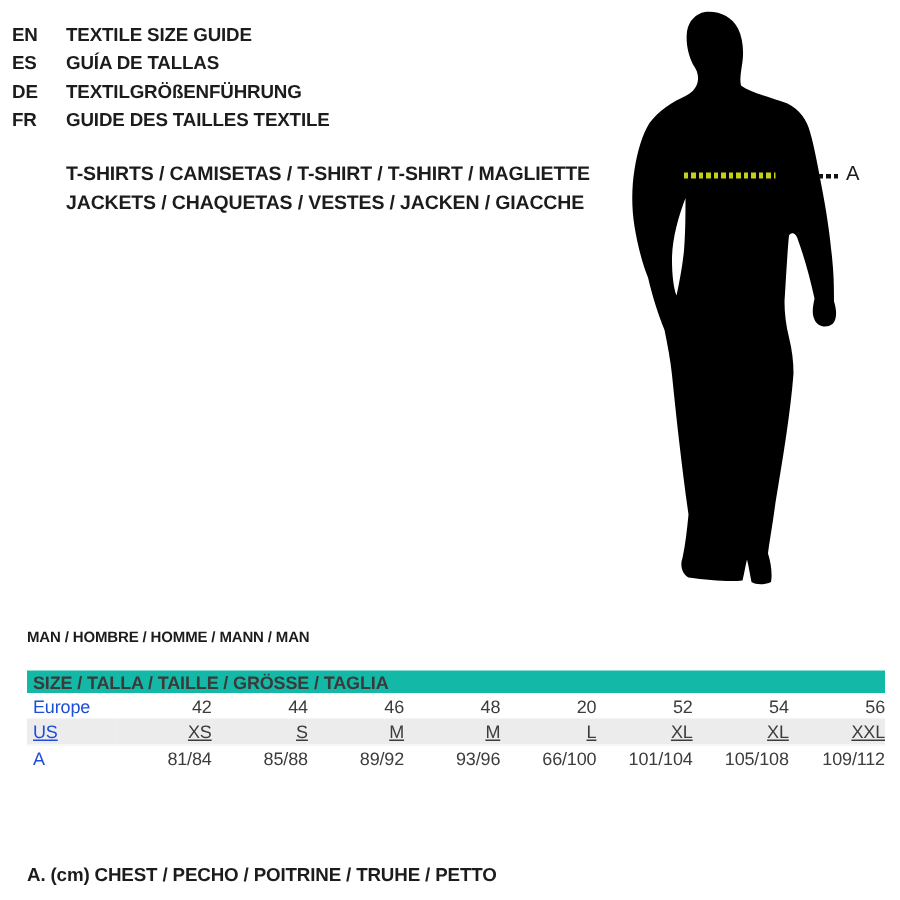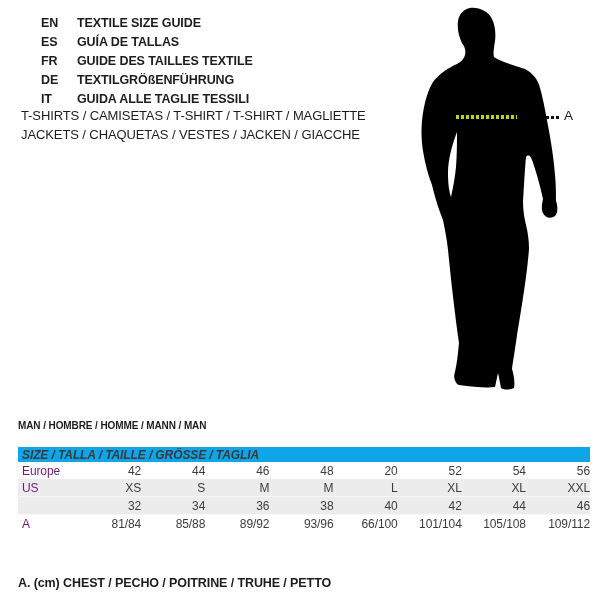--- a/index.html
+++ b/index.html
@@ -7,28 +7,28 @@
     width:600px;height:600px;
     background:#ffffff;
     font-family:"Liberation Sans", sans-serif;
     color:#1c1c1c;
     position:relative;
     overflow:hidden;
   }
   .canvas{position:absolute;inset:0;width:600px;height:600px;}
 
   
-  .lang-list{position:absolute;left:41px;top:13px;}
+  .lang-list{position:absolute;left:8px;top:13px;}
   .lang-row{display:flex;height:19px;align-items:center;font-size:12.5px;font-weight:600;letter-spacing:-0.1px;}
   .lang-code{width:36px;flex:0 0 36px;}
   .lang-label{white-space:nowrap;}
 
   
   .categories{position:absolute;left:21px;top:108px;}
-  .category-line{height:19px;font-size:13px;font-weight:400;letter-spacing:-0.1px;white-space:nowrap;}
+  .category-line{height:19px;font-size:13px;font-weight:700;letter-spacing:-0.1px;white-space:nowrap;margin-left:23px;}
 
   
   .figure{position:absolute;left:0;top:0;width:600px;height:400px;}
   .silhouette-svg{position:absolute;left:415px;top:5px;width:150px;height:385px;}
   .chest-dash{position:absolute;left:456px;top:115px;width:61px;height:4px;}
   .leader-dash{position:absolute;left:546px;top:116px;width:14px;height:3px;}
   .measure-label{position:absolute;left:564px;top:108px;font-size:13.5px;font-weight:500;}
 
   
   .section-title{position:absolute;left:18px;top:420px;font-size:10px;font-weight:700;letter-spacing:-0.1px;}
@@ -39,51 +39,47 @@
     display:flex;align-items:center;
     font-size:12px;font-weight:600;color:#3a3a3a;
     padding-left:4px;box-sizing:border-box;letter-spacing:-0.1px;
   }
   table.size-table{
     position:absolute;left:18px;top:462px;width:572px;
     border-collapse:collapse;table-layout:fixed;
     font-size:12px;color:#3c3c3c;letter-spacing:-0.1px;
   }
   table.size-table td{height:17px;padding:0;text-align:right;vertical-align:middle;}
-  table.size-table td.row-label{width:55px;text-align:left;padding-left:4px;color:#701a75;}
-  table.size-table tr.alt td{border-bottom:1px solid #f7f7f7;}
+  table.size-table td.row-label{width:55px;text-align:left;padding-left:4px;color:#1d4ed8;}
+  table.size-table tr.alt td{border-bottom:1px solid #f7f7f7;text-decoration:underline;}
 
   
   .footnote{position:absolute;left:18px;top:550px;font-size:12.5px;font-weight:700;letter-spacing:-0.1px;margin-top:26px;}
 </style>
 </head>
 <body>
 
 <div class="canvas">
 
   <div class="lang-list">
     <div class="lang-row">
       <span class="lang-code">EN</span>
       <span class="lang-label">TEXTILE SIZE GUIDE</span>
     </div>
     <div class="lang-row">
       <span class="lang-code">ES</span>
       <span class="lang-label">GUÍA DE TALLAS</span>
     </div>
     <div class="lang-row">
-      <span class="lang-code">FR</span>
-      <span class="lang-label">GUIDE DES TAILLES TEXTILE</span>
-    </div>
-    <div class="lang-row">
       <span class="lang-code">DE</span>
       <span class="lang-label">TEXTILGRÖßENFÜHRUNG</span>
     </div>
     <div class="lang-row">
-      <span class="lang-code">IT</span>
-      <span class="lang-label">GUIDA ALLE TAGLIE TESSILI</span>
+      <span class="lang-code">FR</span>
+      <span class="lang-label">GUIDE DES TAILLES TEXTILE</span>
     </div>
   </div>
 
   <div class="categories">
     <div class="category-line">T-SHIRTS / CAMISETAS / T-SHIRT / T-SHIRT / MAGLIETTE</div>
     <div class="category-line">JACKETS / CHAQUETAS / VESTES / JACKEN / GIACCHE</div>
   </div>
 
   <div class="figure">
     <svg class="silhouette-svg" viewBox="0 0 150 385" xmlns="http://www.w3.org/2000/svg" aria-hidden="true">
@@ -133,21 +129,21 @@
         C42,150 42,137 42,127
         Z"></path>
     </svg>
     <div class="chest-dash" style="background: repeating-linear-gradient(90deg, rgb(194, 209, 23) 0px, rgb(194, 209, 23) 3px, transparent 3px, transparent 5px);"></div>
     <div class="leader-dash" style="background: repeating-linear-gradient(90deg, rgb(17, 17, 17) 0px, rgb(17, 17, 17) 3px, transparent 3px, transparent 5px);"></div>
     <div class="measure-label">A</div>
   </div>
 
   <div class="section-title">MAN / HOMBRE / HOMME / MANN / MAN</div>
 
-  <div class="table-header-bar" style="background: #0ea5e9; font-style: italic;">SIZE / TALLA / TAILLE / GRÖSSE / TAGLIA</div>
+  <div class="table-header-bar" style="background: #14b8a6;">SIZE / TALLA / TAILLE / GRÖSSE / TAGLIA</div>
   <table class="size-table">
     <tbody>
         <tr>
           <td class="row-label">Europe</td>
           <td>42</td>
           <td>44</td>
           <td>46</td>
           <td>48</td>
           <td>20</td>
           <td>52</td>
@@ -158,31 +154,20 @@
           <td class="row-label">US</td>
           <td>XS</td>
           <td>S</td>
           <td>M</td>
           <td>M</td>
           <td>L</td>
           <td>XL</td>
           <td>XL</td>
           <td>XXL</td>
         </tr>
-        <tr class="alt" style="background: rgb(236, 236, 236);">
-          <td class="row-label"></td>
-          <td>32</td>
-          <td>34</td>
-          <td>36</td>
-          <td>38</td>
-          <td>40</td>
-          <td>42</td>
-          <td>44</td>
-          <td>46</td>
-        </tr>
         <tr>
           <td class="row-label">A</td>
           <td>81/84</td>
           <td>85/88</td>
           <td>89/92</td>
           <td>93/96</td>
           <td>66/100</td>
           <td>101/104</td>
           <td>105/108</td>
           <td>109/112</td>

